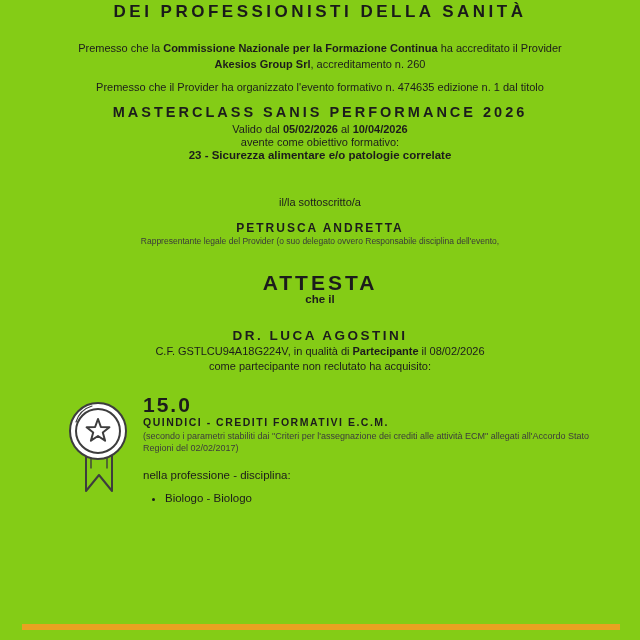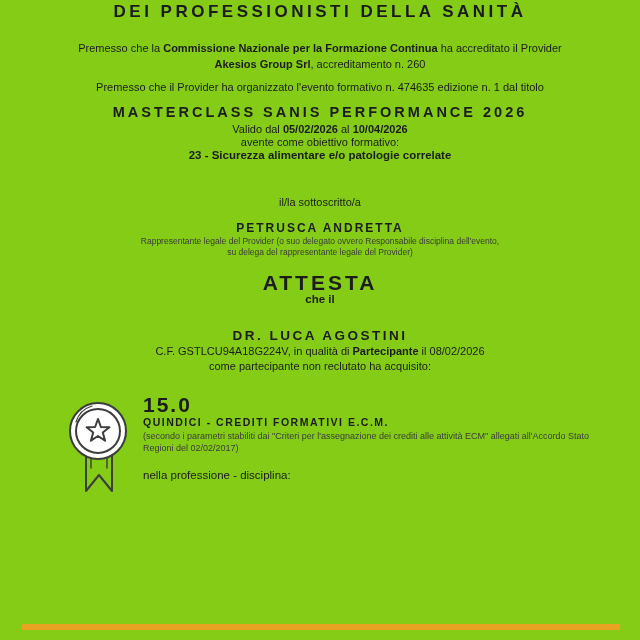--- a/index.html
+++ b/index.html
@@ -64,21 +64,20 @@
     <span>Valido dal </span><b>05/02/2026</b><span> al </span><b>10/04/2026</b>
   </div>
 
   <div class="center objective-label">avente come obiettivo formativo:</div>
   <div class="center objective">23 - Sicurezza alimentare e/o patologie correlate</div>
 
   <div class="center subscriber-intro">il/la sottoscritto/a</div>
   <div class="center declarant-name">PETRUSCA ANDRETTA</div>
   <div class="center declarant-role">
     <span>Rappresentante legale del Provider (o suo delegato ovvero Responsabile disciplina dell'evento,</span><br>
-    <span>su delega del rappresentante legale del Provider)</span>
   </div>
 
   <div class="center attesta">ATTESTA</div>
   <div class="center che-il">che il</div>
 
   <div class="center participant-name">DR. LUCA AGOSTINI</div>
 
   <div class="center cf-line">
     <span>C.F. GSTLCU94A18G224V, in qualità di </span><b>Partecipante</b><span> il 08/02/2026</span>
   </div>
@@ -93,17 +92,20 @@
     <circle cx="32" cy="31" r="22"></circle>
     <path d="M10 22 A 24 24 0 0 1 26 6" stroke-width="1.2"></path>
     <polygon points="32,19 34.9,27 43.4,27.3 36.8,32.5 39.1,40.7 32,36 24.9,40.7 27.2,32.5 20.6,27.3 29.1,27"></polygon>
   </svg>
 
   <div class="credits-block">
     <div class="credits-value">15.0</div>
     <div class="credits-label">QUINDICI - CREDITI FORMATIVI E.C.M.</div>
     <div class="credits-note">(secondo i parametri stabiliti dai "Criteri per l'assegnazione dei crediti alle attività ECM" allegati all'Accordo Stato Regioni del 02/02/2017)</div>
     <div class="profession-label">nella professione - disciplina:</div>
+    <ul class="profession-list">
+      <li>Biologo - Biologo</li>
+    </ul>
   </div>
 
   <div class="accent-bar" style="background: rgb(233, 162, 33);"></div>
 
 </div>
 
 </body></html>

